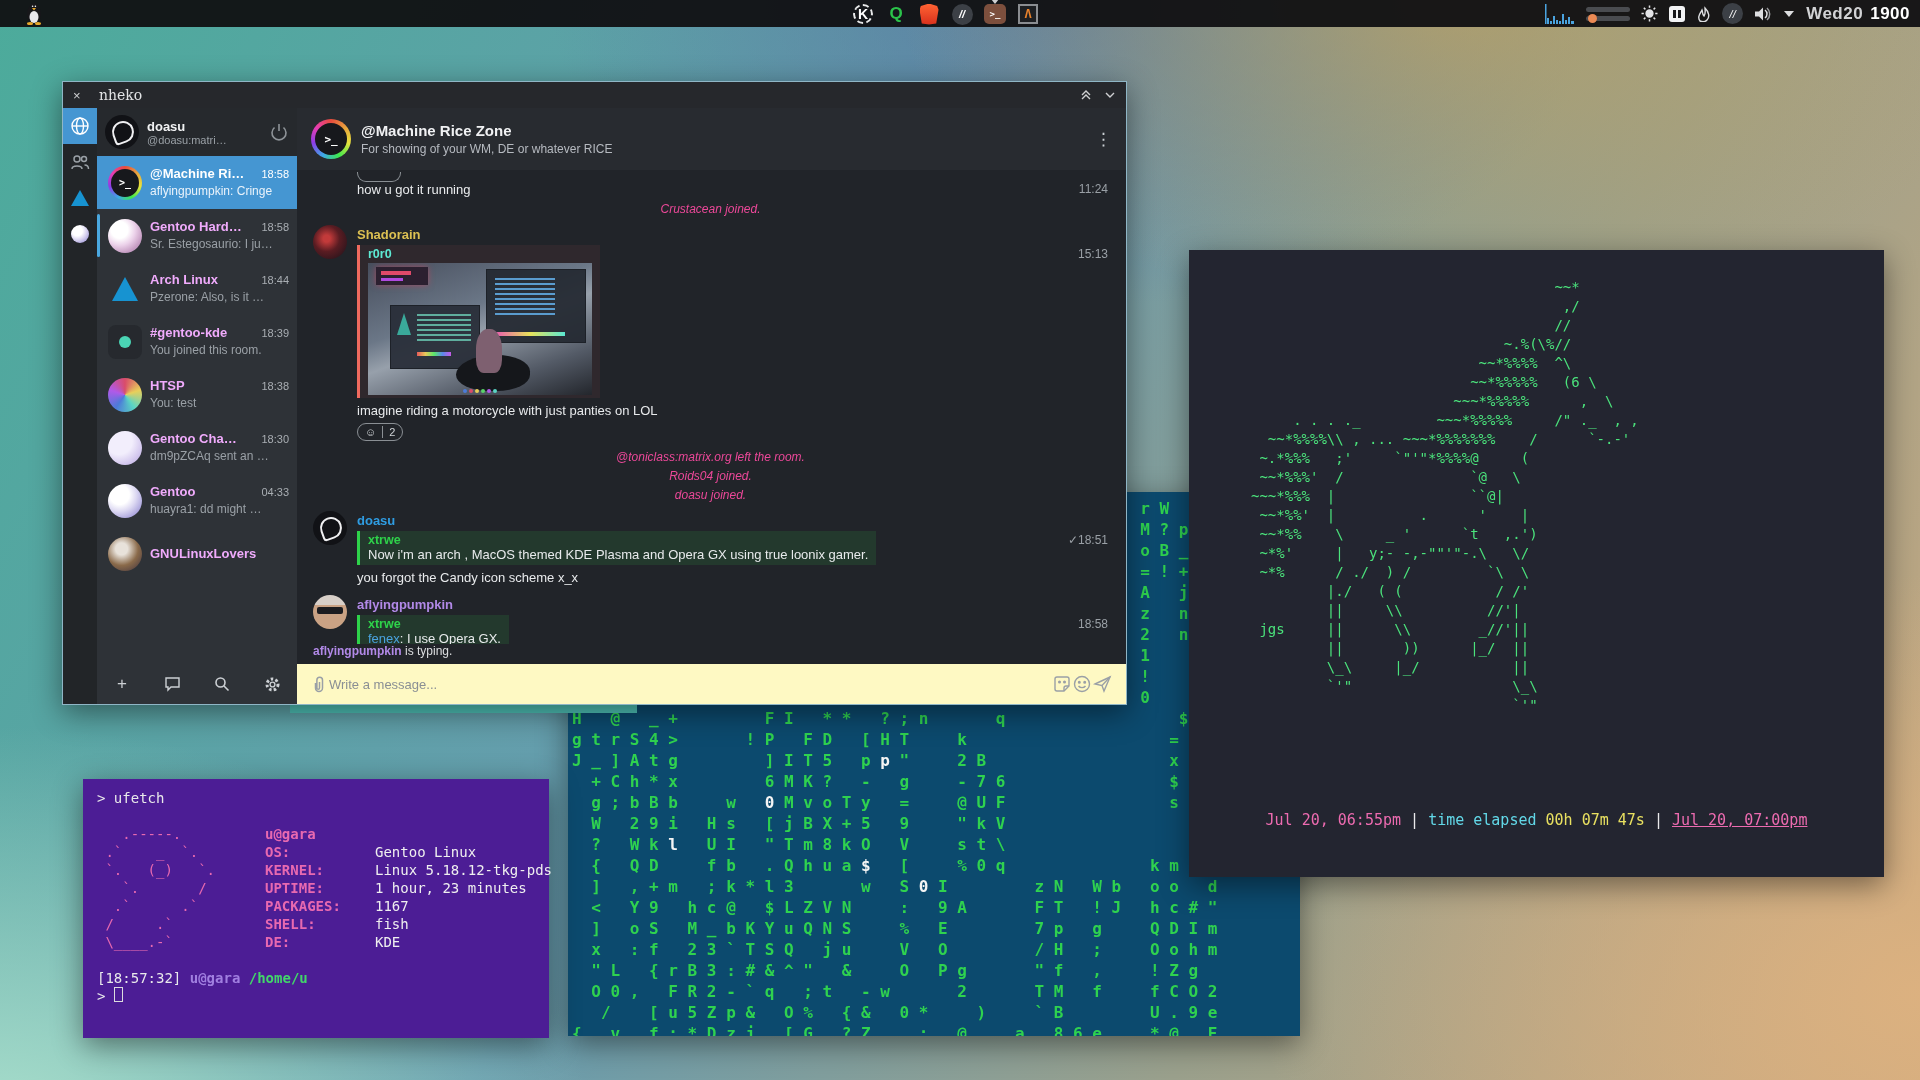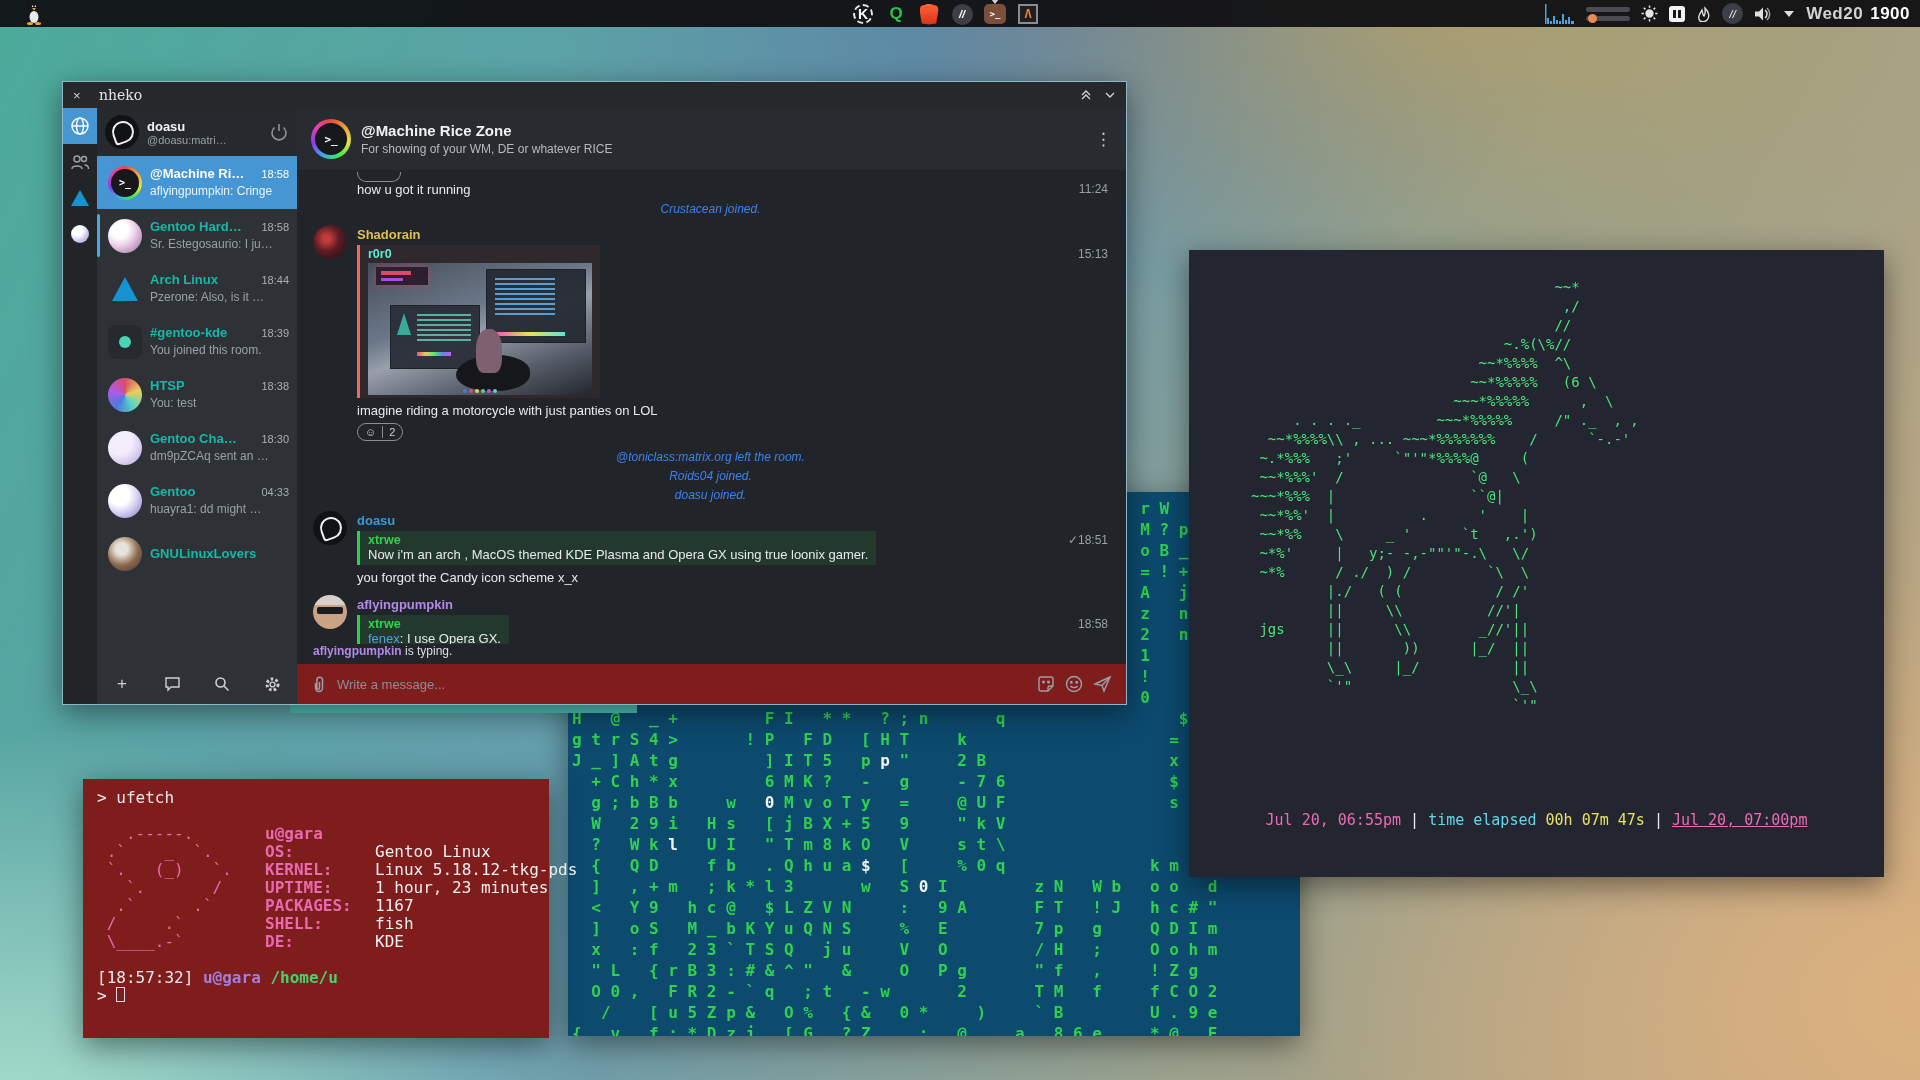--- a/index.html
+++ b/index.html
@@ -51,21 +51,21 @@
   .p-name{font-size:13px;font-weight:bold;color:#f1f2f3}
   .p-id{font-size:11px;color:#9aa0a6;white-space:nowrap;overflow:hidden}
   .room-list{flex:1;overflow:hidden}
   .room-item{height:53px;display:flex;align-items:center;gap:8px;position:relative;padding-right:8px}
   .room-item.selected{background:#4596d2}
   .unread{position:absolute;left:0;top:5px;bottom:5px;width:3px;border-radius:2px}
   .unread.on{background:#4aa8e0}
   .r-avatar{width:34px;height:34px;border-radius:50%;margin-left:11px;flex:none;position:relative}
   .r-main{flex:1;min-width:0}
   .r-top{display:flex;align-items:baseline}
-  .r-name{font-size:13px;font-weight:bold;color:#14b8a6;white-space:nowrap;overflow:hidden;flex:1}
+  .r-name{font-size:13px;font-weight:bold;color:#f0abfc;white-space:nowrap;overflow:hidden;flex:1}
   .r-time{font-size:11px;color:#a9aeb3;margin-left:2px}
   .r-prev{font-size:12px;color:#9aa0a6;white-space:nowrap;overflow:hidden;margin-top:2px}
   .selected .r-name,.selected .r-time{color:#fff}
   .selected .r-prev{color:#eaf3fb}
   .sb-toolbar{height:40px;display:flex;align-items:center;justify-content:space-around;color:#ccd0d4;flex:none}
   .sb-toolbar .tbtn{width:24px;height:24px;display:flex;align-items:center;justify-content:center;font-size:17px}
   
   .av-rice{background:conic-gradient(#e84c3d,#e8a33d,#e8e23d,#3de84c,#3da9e8,#8c3de8,#e83db0,#e84c3d)}
   .av-rice .rice-in{position:absolute;inset:3px;background:#17181c;border-radius:50%;color:#fff;font-family:"DejaVu Sans Mono",monospace;font-size:10px;font-weight:bold;display:flex;align-items:center;justify-content:center}
   .av-gentoo-pink{background:radial-gradient(circle at 34% 32%,#ffffff 26%,#ecd2ea 48%,#c79ec4 72%,#a87cb0 100%)}
@@ -88,21 +88,21 @@
   .ch-avatar{width:40px;height:40px;border-radius:50%;position:relative;flex:none}
   .ch-name{font-size:15px;font-weight:bold;color:#f0f1f3}
   .ch-topic{font-size:12px;color:#b6bac0;margin-top:3px}
   .menu-dots{margin-left:auto;font-size:17px;color:#cbd0d4}
   .messages{flex:1;padding:2px 18px 0 16px;position:relative;overflow:hidden;font-size:13px;color:#e8eaec}
   .mrowi{position:relative;padding-left:44px}
   .msg-avatar{position:absolute;left:0;top:4px;width:34px;height:34px;border-radius:50%}
   .msg-name{font-size:13px;font-weight:bold;padding-top:6px}
   .n-shado{color:#dcc052}.n-doasu{color:#2f9ce2}.n-pump{color:#b289e8}
   .msg-time{position:absolute;right:0;color:#9aa0a6;font-size:12px;font-weight:normal}
-  .notice{text-align:center;color:#3b82f6;font-style:italic;font-size:12px;margin:5px 0}
+  .notice{text-align:center;color:#ec4899;font-style:italic;font-size:12px;margin:5px 0}
   .quote{border-left:3px solid;padding:2px 8px 3px 8px;margin:3px 0 2px;display:inline-block;vertical-align:top}
   .quote.green{border-color:#2ed24a;background:rgba(46,210,74,.12)}
   .quote.red{border-color:#f06a5e;background:rgba(240,106,94,.07)}
   .q-author{font-weight:bold;font-size:12.5px;display:block}
   .q-author.g{color:#2ed24a}.q-author.r{color:#5eead4}
   .q-text{font-size:13px;color:#e8eaec}
   .q-link{color:#4aa3df;text-decoration:underline}
   .msg-text{margin-top:3px}
   .reaction{display:inline-flex;align-items:center;border:1px solid #8a8f94;border-radius:10px;padding:0 7px;font-size:11px;color:#cfd3d6;margin-top:5px;height:18px;gap:6px;background:transparent}
   .reaction .sep{width:1px;height:12px;background:#8a8f94}
@@ -117,28 +117,28 @@
   .thumb .t2 s{position:absolute;left:8px;bottom:6px;width:70px;height:4px;background:linear-gradient(90deg,#e85ab0,#e8e25a,#5ae8d2)}
   .thumb .neon{position:absolute;left:8px;top:4px;width:52px;height:18px;background:#2c2030;box-shadow:0 0 6px rgba(232,60,90,.5)}
   .thumb .neon i{position:absolute;left:5px;top:4px;width:30px;height:4px;background:#e04a6a}
   .thumb .neon b{position:absolute;left:5px;top:11px;width:22px;height:3px;background:#b04ae0}
   .thumb .bike{position:absolute;left:88px;bottom:4px;width:74px;height:36px;background:#15171b;border-radius:55% 45% 45% 45%}
   .thumb .rider{position:absolute;left:108px;bottom:22px;width:26px;height:44px;background:#7e6070;border-radius:45% 45% 30% 30%}
   .thumb .dots{position:absolute;left:50%;bottom:2px;transform:translateX(-50%);display:flex;gap:2px}
   .thumb .dots i{width:4px;height:4px;border-radius:50%}
   .typing{height:20px;font-size:12px;padding:0 16px;color:#dcdee0;flex:none}
   .typing .tname{color:#b289e8;font-weight:bold}
-  .composer{height:40px;background:#7f1d1d;display:flex;align-items:center;gap:10px;padding:0 14px;flex:none}
+  .composer{height:40px;background:#fef9c3;display:flex;align-items:center;gap:2px;padding:0 14px;flex:none}
   .placeholder{color:#8a8f94;font-size:13px;flex:1}
   .comp-ic{color:#9aa0a6;display:flex;align-items:center}
   
   .teal-bar{position:absolute;left:290px;top:704px;width:347px;height:9px;background:#4fc3b8;z-index:28}
   
   .term{font-family:"DejaVu Sans Mono",monospace;position:absolute}
-  .win-ufetch{left:83px;top:779px;width:466px;height:259px;background:#7f1d1d;z-index:20;font-size:16px;line-height:18px;color:#e9e9eb;padding:10px 14px}
+  .win-ufetch{left:83px;top:779px;width:466px;height:259px;background:#4c1d95;z-index:20;font-size:14px;line-height:18px;color:#e9e9eb;padding:10px 14px}
   .uf-row{display:flex;white-space:pre}
   .uf-art{width:168px;color:#e869b0;flex:none}
   .uf-label{width:110px;color:#e869b0;font-weight:bold;flex:none}
   .uf-val{color:#efefef}
   .uf-user{color:#e869b0;font-weight:bold}
   .pr-t{color:#e9e9eb}.pr-u{color:#a07fe0;font-weight:bold}.pr-p{color:#42d66a;font-weight:bold}
   .cursor{display:inline-block;width:9px;height:15px;border:1px solid #dcdcde;vertical-align:-2px;margin-left:9px}
   .win-matrix{left:568px;top:492px;width:732px;height:544px;background:#0c4a6e;z-index:5;overflow:hidden;padding:6px 4px;font-weight:bold;font-size:16px;line-height:21px;color:#2fd24f}
   .mrow{white-space:pre;height:21px}
   .mw{color:#f4f4f4}

